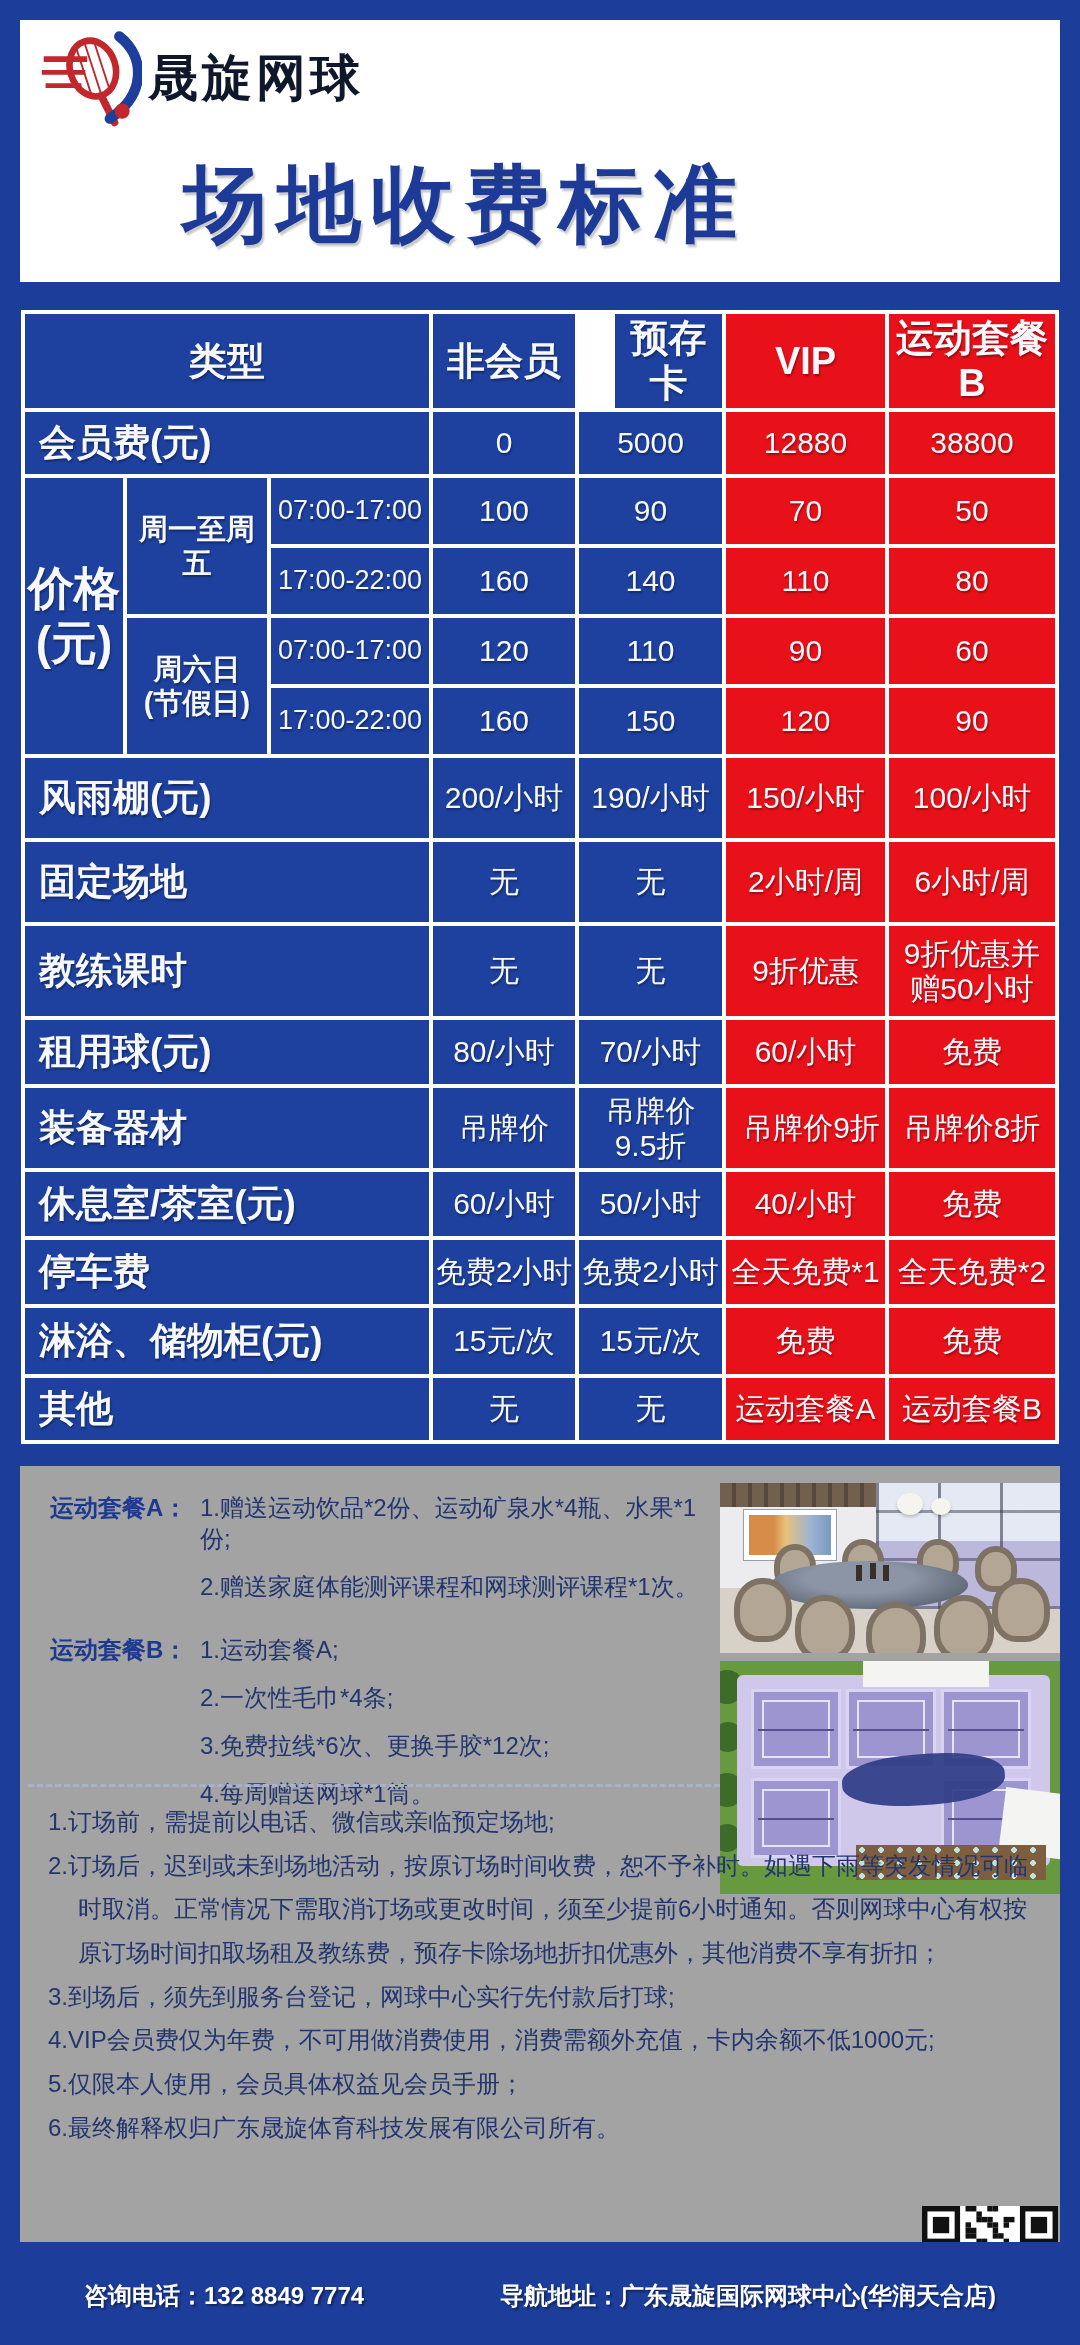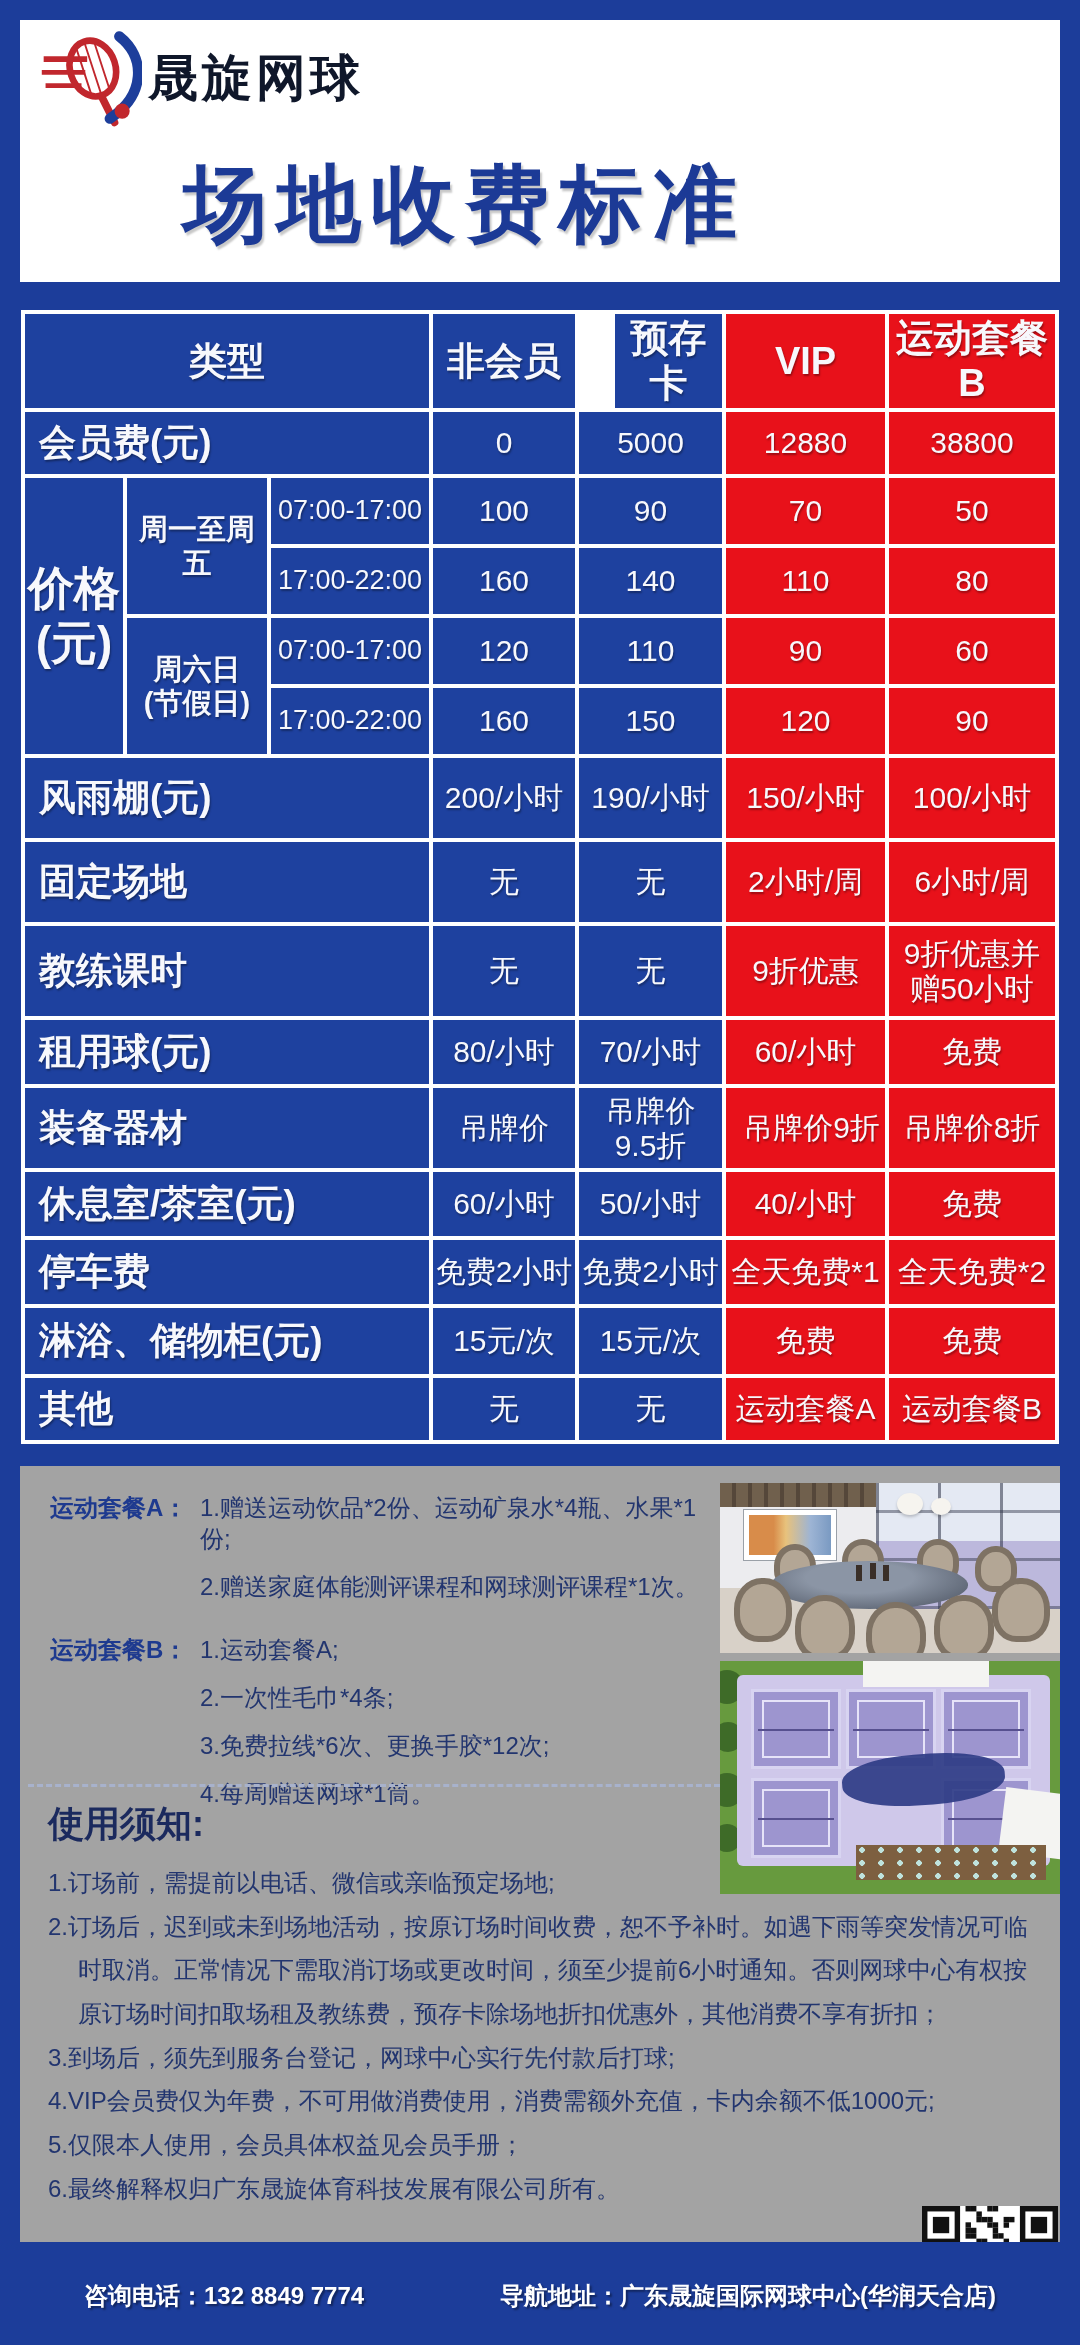--- a/index.html
+++ b/index.html
@@ -276,21 +276,20 @@
         </div>
       <div class="abs pc-shadow"></div>
       <div class="abs pc-roof-top"></div>
       <div class="abs pc-roof-right"></div>
       <div class="abs pc-deck"></div>
     </div>
 
     <div class="divider"></div>
 
     <div class="notes">
-      <div class="notes-title">使用须知:</div>
       <div id="notes-list">
           <div class="note-item">1.订场前，需提前以电话、微信或亲临预定场地;</div>
           <div class="note-item">2.订场后，迟到或未到场地活动，按原订场时间收费，恕不予补时。如遇下雨等突发情况可临时取消。正常情况下需取消订场或更改时间，须至少提前6小时通知。否则网球中心有权按原订场时间扣取场租及教练费，预存卡除场地折扣优惠外，其他消费不享有折扣；</div>
           <div class="note-item">3.到场后，须先到服务台登记，网球中心实行先付款后打球;</div>
           <div class="note-item">4.VIP会员费仅为年费，不可用做消费使用，消费需额外充值，卡内余额不低1000元;</div>
           <div class="note-item">5.仅限本人使用，会员具体权益见会员手册；</div>
           <div class="note-item">6.最终解释权归广东晟旋体育科技发展有限公司所有。</div>
         </div>
     </div>
 

